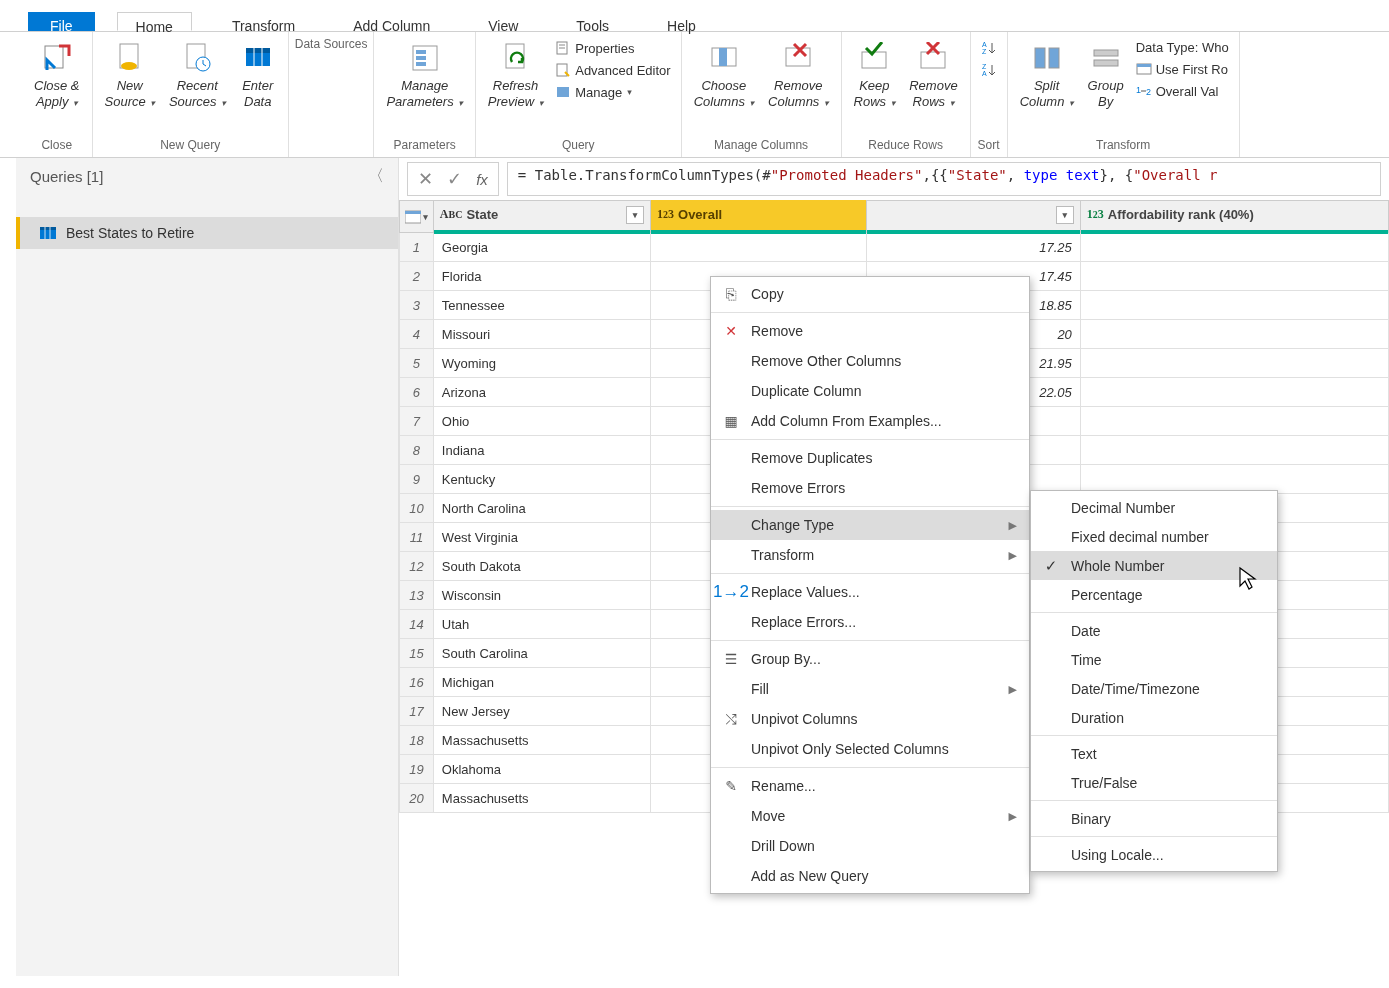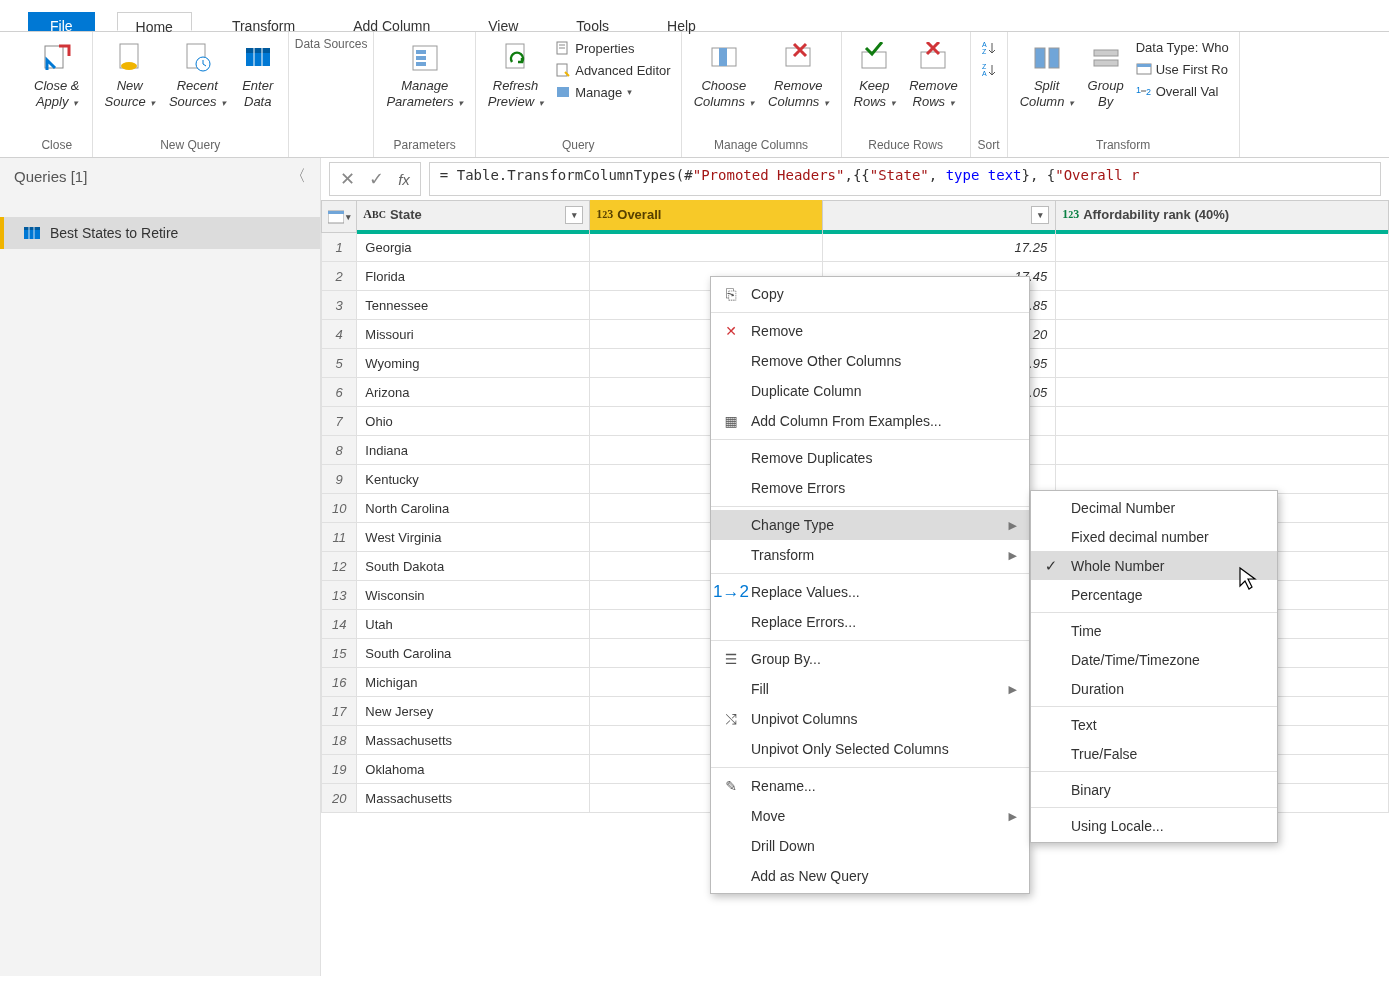--- a/index.html
+++ b/index.html
@@ -19,21 +19,21 @@
 .ribbon-btn-lg { display: flex; flex-direction: column; align-items: center; justify-content: flex-start; padding: 4px 6px; cursor: pointer; min-width: 48px; font-style: italic; }
 .ribbon-icon-lg { width: 32px; height: 32px; margin-bottom: 4px; }
 .ribbon-label { font-size: 13px; text-align: center; line-height: 1.25; white-space: pre-line; }
 .ribbon-col { display: flex; flex-direction: column; gap: 2px; }
 .ribbon-btn-sm { display: flex; align-items: center; gap: 4px; padding: 2px 4px; font-size: 13px; cursor: pointer; white-space: nowrap; }
 .ribbon-btn-sm .si { width: 16px; height: 16px; }
 .caret { font-size: 9px; color: #555; margin-left: 1px; }
 
 
 .workspace { display: flex; height: calc(100% - 170px); }
-.queries-pane { width: 321px; background: #f3f3f3; border-right: 1px solid #e0e0e0; }
+.queries-pane { width: 383px; background: #f3f3f3; border-right: 1px solid #e0e0e0; margin-left: 16px; }
 .queries-header { display: flex; align-items: center; justify-content: space-between; padding: 8px 14px; font-size: 15px; color: #555; }
 .collapse-chev { font-size: 16px; color: #777; cursor: pointer; }
 .query-item { display: flex; align-items: center; gap: 10px; padding: 8px 14px 8px 20px; background: #dcdcdc; border-left: 4px solid #f0b400; font-size: 14px; }
 .query-icon { width: 16px; height: 12px; }
 
 .editor { flex: 1; display: flex; flex-direction: column; min-width: 0; }
 .formula-row { display: flex; align-items: center; height: 42px; gap: 8px; padding: 4px 8px; }
 .formula-ctrl { display: flex; align-items: center; gap: 14px; border: 1px solid #d0d0d0; padding: 6px 10px; height: 34px; }
 .fx-x { color: #888; font-size: 18px; }
 .fx-chk { color: #888; font-size: 18px; }
@@ -632,20 +632,24 @@
       <span class="sub-check">✓</span>
       <span>Whole Number</span>
     </div>
   <div class="sub-item">
       <span class="sub-check"></span>
       <span>Percentage</span>
     </div>
   <div class="sub-sep"></div>
   <div class="sub-item">
       <span class="sub-check"></span>
+      <span>Date</span>
+    </div>
+  <div class="sub-item">
+      <span class="sub-check"></span>
       <span>Time</span>
     </div>
   <div class="sub-item">
       <span class="sub-check"></span>
       <span>Date/Time/Timezone</span>
     </div>
   <div class="sub-item">
       <span class="sub-check"></span>
       <span>Duration</span>
     </div>

